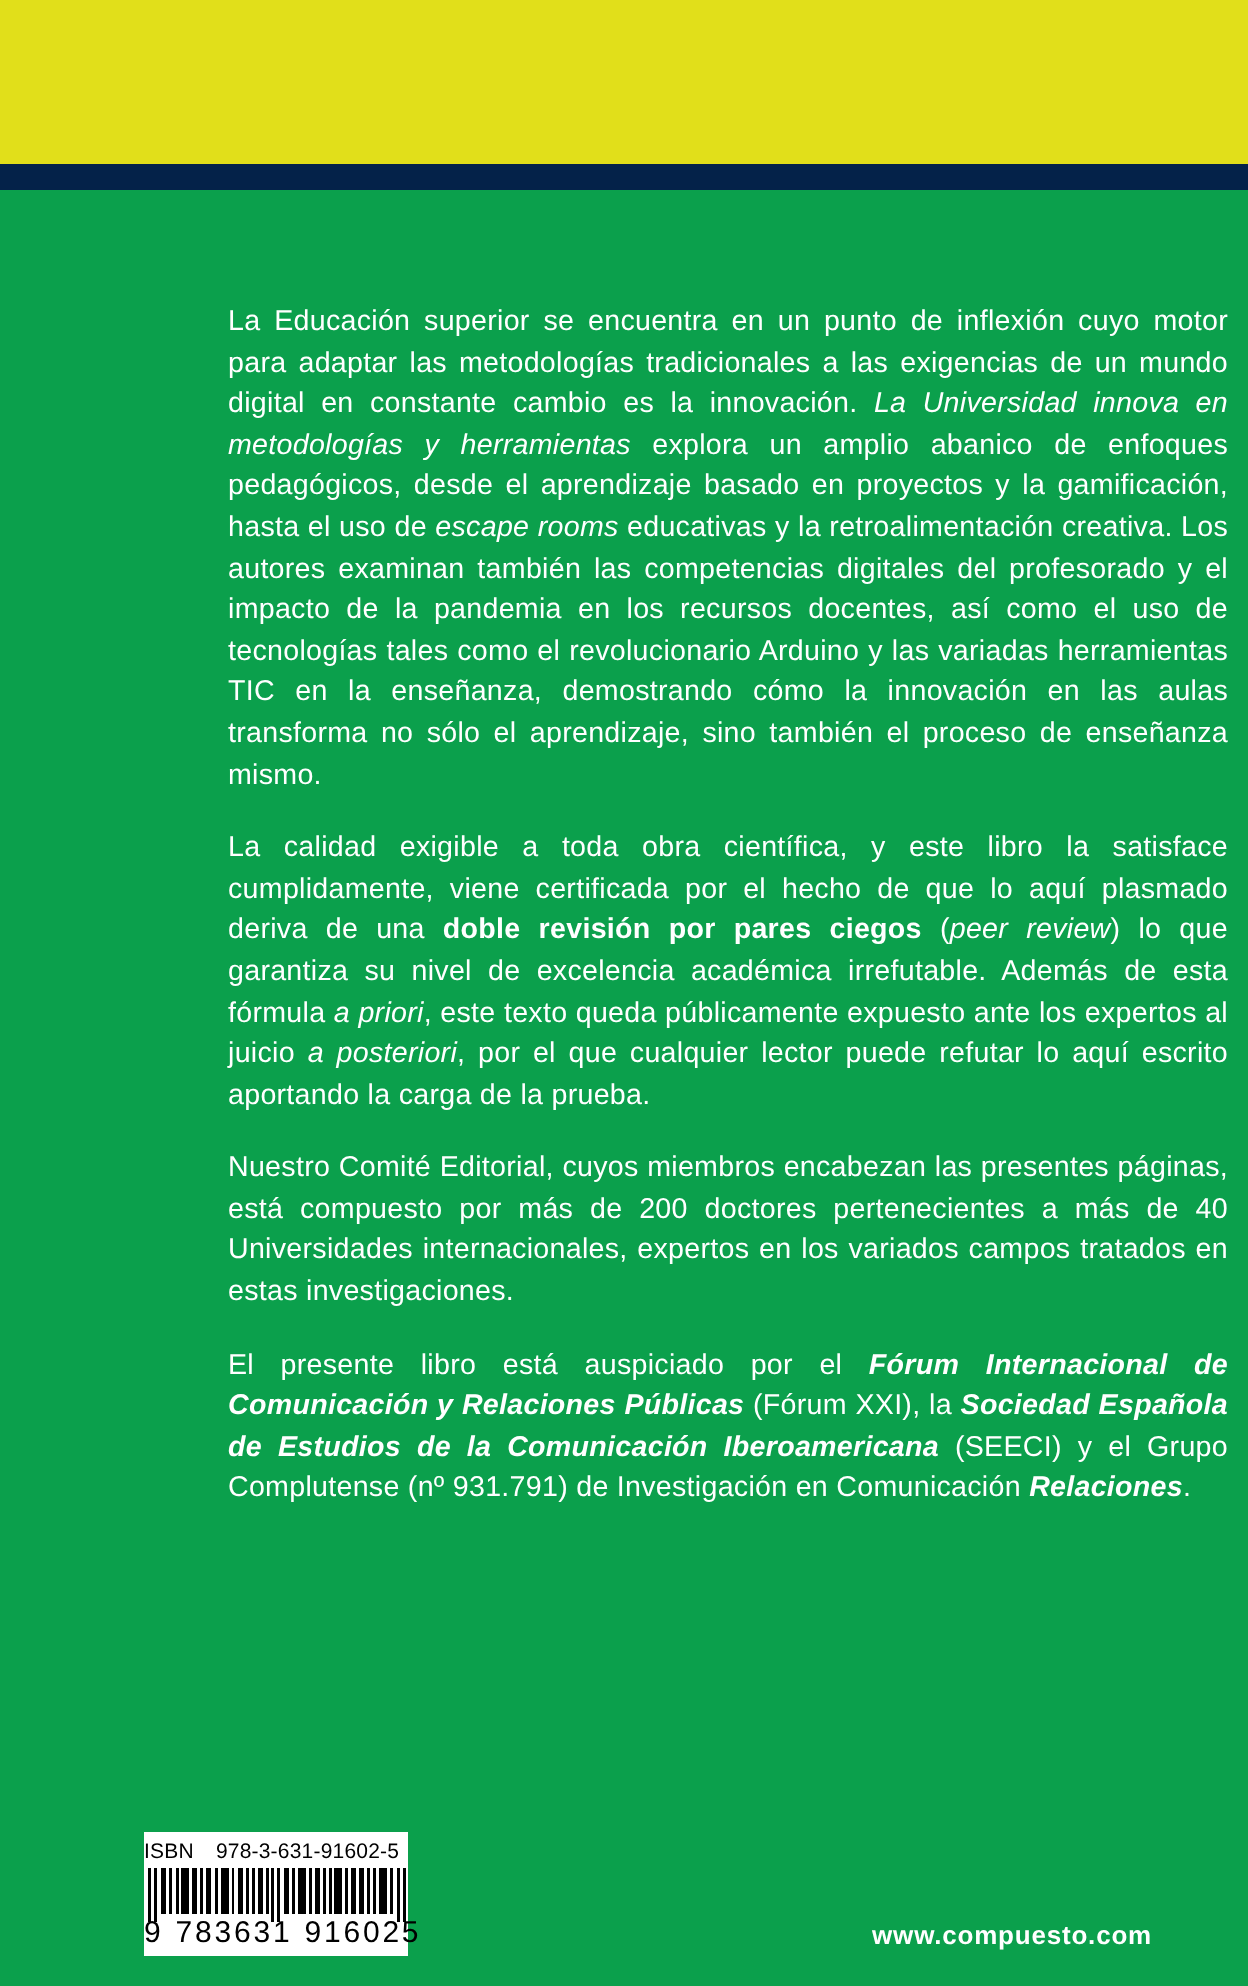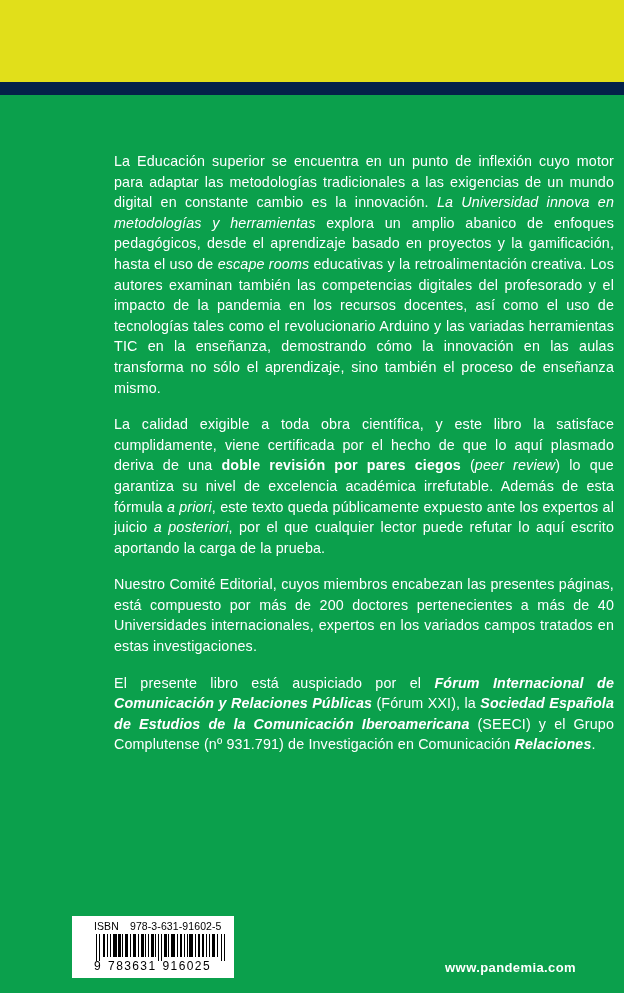--- a/index.html
+++ b/index.html
@@ -74,43 +74,43 @@
   .blurb .bi {
     font-weight: bold;
     font-style: italic;
   }
 
   
   .barcode-box {
     position: absolute;
     left: 72px;
     top: 916px;
-    width: 162px;
+    width: 132px;
     height: 62px;
     background: #ffffff;
     box-sizing: border-box;
-    padding: 4px 6px 0 22px;
+    padding: 4px 6px 0 0;
   }
   .barcode-isbn {
     font-family: "Liberation Sans", sans-serif;
     font-size: 10.5px;
     color: #000000;
     letter-spacing: 0.1px;
     white-space: nowrap;
     line-height: 12px;
   }
   .barcode-bars {
     margin-top: 2px;
     height: 27px;
     width: 132px;
     display: block;
   }
   .barcode-digits {
     font-family: "Liberation Sans", sans-serif;
-    font-size: 12px;
+    font-size: 15px;
     color: #000000;
     letter-spacing: 1.4px;
     line-height: 13px;
     margin-top: -1px;
     white-space: nowrap;
   }
 
   .website {
     position: absolute;
     right: 48px;
@@ -181,15 +181,15 @@
         <rect x="123" y="0" width="1.3" height="23"></rect>
         <rect x="126.5" y="0" width="1.3" height="27"></rect>
         <rect x="129.5" y="0" width="1.3" height="27"></rect>
       </g>
     </svg>
     <div class="barcode-digits">
       <span>9</span><span style="display:inline-block;width:6px"></span><span>783631</span><span style="display:inline-block;width:6px"></span><span>916025</span>
     </div>
   </div>
 
-  <div class="website">www.pandemia.com</div>
+  <div class="website">www.compuesto.com</div>
 
 </div>
 
 </body></html>

